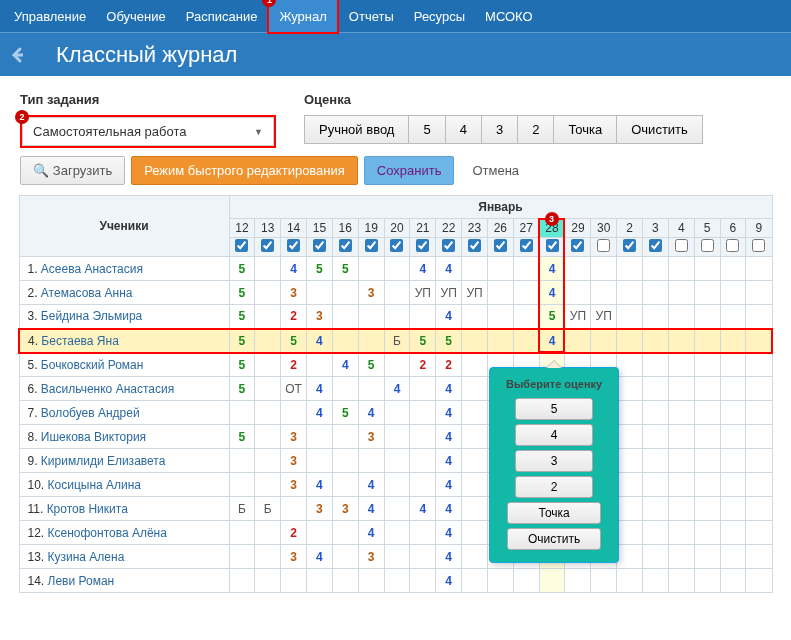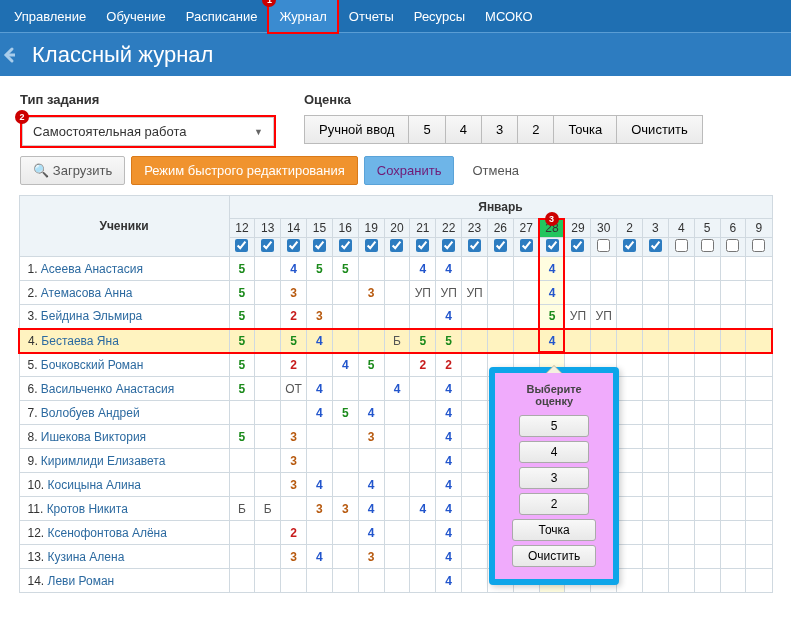--- a/index.html
+++ b/index.html
@@ -5,21 +5,21 @@
 * { box-sizing: border-box; margin: 0; padding: 0; }
 body { font-family: Arial, sans-serif; font-size: 13px; color: #333; background: #fff; width: 791px; }
 
 .topnav { background: #1f6fb2; height: 32px; display: flex; align-items: center; padding: 0 4px; }
 .topnav a { color: #fff; text-decoration: none; padding: 0 10px; height: 32px; display: inline-flex; align-items: center; font-size: 13px; }
 .topnav a.active { background: #3a8bd0; }
 .nav-highlight { position: relative; border: 2px solid red; }
 
 .badge { position: absolute; top: -7px; left: -7px; width: 14px; height: 14px; background: #c00; color: #fff; border-radius: 50%; font-size: 9px; display: flex; align-items: center; justify-content: center; font-weight: bold; z-index: 10; }
 
-.header { background: #2d7cc0; height: 44px; display: flex; align-items: center; padding: 0 0; gap: 12px; border-top: 1px solid #5a9dd4; }
+.header { background: #2d7cc0; height: 44px; display: flex; align-items: center; padding: 0 8px; gap: 28px; border-top: 1px solid #5a9dd4; }
 .back-icon { width: 20px; height: 20px; display: inline-flex; align-items: center; justify-content: center; }
 .header h1 { color: #fff; font-size: 22px; font-weight: normal; }
 
 .controls { padding: 16px 20px 8px; display: flex; gap: 28px; align-items: flex-start; }
 .control-group label { font-weight: bold; font-size: 13px; display: block; margin-bottom: 8px; }
 
 .select-wrap { position: relative; }
 .select { border: 1px solid #ccc; background: #fff; padding: 6px 30px 6px 10px; width: 252px; position: relative; font-size: 13px; }
 .select::after { content: "▼"; position: absolute; right: 10px; top: 50%; transform: translateY(-50%); font-size: 9px; color: #666; }
 .select-highlight { border: 2px solid red; }
@@ -35,40 +35,40 @@
 .btn-blue { background: #6eb5e8; color: #701a75; border-color: #5aa3d8; }
 
 .grid-wrap { padding: 0 18px; position: relative; }
 .grid { border-collapse: collapse; width: 100%; table-layout: fixed; }
 .grid th, .grid td { border: 1px solid #d0d9e0; text-align: center; font-size: 12px; }
 .grid th { background: #eef4f8; font-weight: normal; }
 .grid .th-students { width: 210px; padding: 8px; font-weight: bold; }
 .grid .th-month { padding: 4px; font-weight: bold; }
 .grid .th-day { width: 25px; padding: 2px; }
 .grid .th-check { padding: 1px; }
-.grid .th-day.highlighted { background: #22c55e; }
+.grid .th-day.highlighted { background: #5eead4; }
 .grid td { padding: 4px 2px; height: 24px; }
 .grid td.name { text-align: left; padding-left: 8px; color: #2c6aa0; }
 .grid tr.row-hl td { background: #fff3c0; }
 .grid tr.row-hl td.name { background: #fff3c0; }
 .row-hl-border td:first-child { border-left: 2px solid red; }
 .row-hl-border td:last-child { border-right: 2px solid red; }
 .row-hl-border td { border-top: 2px solid red; border-bottom: 2px solid red; }
 
 .col-highlight { position: absolute; border: 2px solid red; pointer-events: none; z-index: 5; }
 
 input[type=checkbox] { width: 13px; height: 13px; accent-color: #2d7cc0; }
 
 .g5 { color: #1b8a1b; font-weight: bold; }
 .g4 { color: #2255cc; font-weight: bold; }
 .g3 { color: #b7590e; font-weight: bold; }
 .g2 { color: #c71c1c; font-weight: bold; }
 .gtxt { color: #555; }
 
-.popup { position: absolute; background: #f0abfc; border: 6px solid #0ea5e9; border-radius: 4px; padding: 10px 12px 8px; box-shadow: 2px 2px 6px rgba(0,0,0,0.2); z-index: 20; width: 130px; }
+.popup { position: absolute; background: #14b8a6; border: 1px solid #0ea5e9; border-radius: 4px; padding: 10px 12px 8px; box-shadow: 2px 2px 6px rgba(0,0,0,0.2); z-index: 20; width: 130px; }
 .popup::before { content: ""; position: absolute; top: -8px; left: 50%; margin-left: -8px; border: 8px solid transparent; border-bottom-color: #c0bc9c; border-top: none; }
 .popup::after { content: ""; position: absolute; top: -7px; left: 50%; margin-left: -7px; border: 7px solid transparent; border-bottom-color: #f4f0e0; border-top: none; }
 .popup-title { font-weight: bold; font-size: 11px; text-align: center; margin-bottom: 8px; color: #444; }
 .popup-btn { display: block; width: 75%; margin: 0 auto 4px; padding: 3px 0; border: 1px solid #aaa; background: linear-gradient(#f8f8f8,#e8e8e8); border-radius: 3px; font-size: 12px; text-align:center; cursor: pointer; }
 .popup-btn.wide { width: 90%; }
 </style>
 </head>
 <body>
 
 <div class="topnav" id="topnav">

